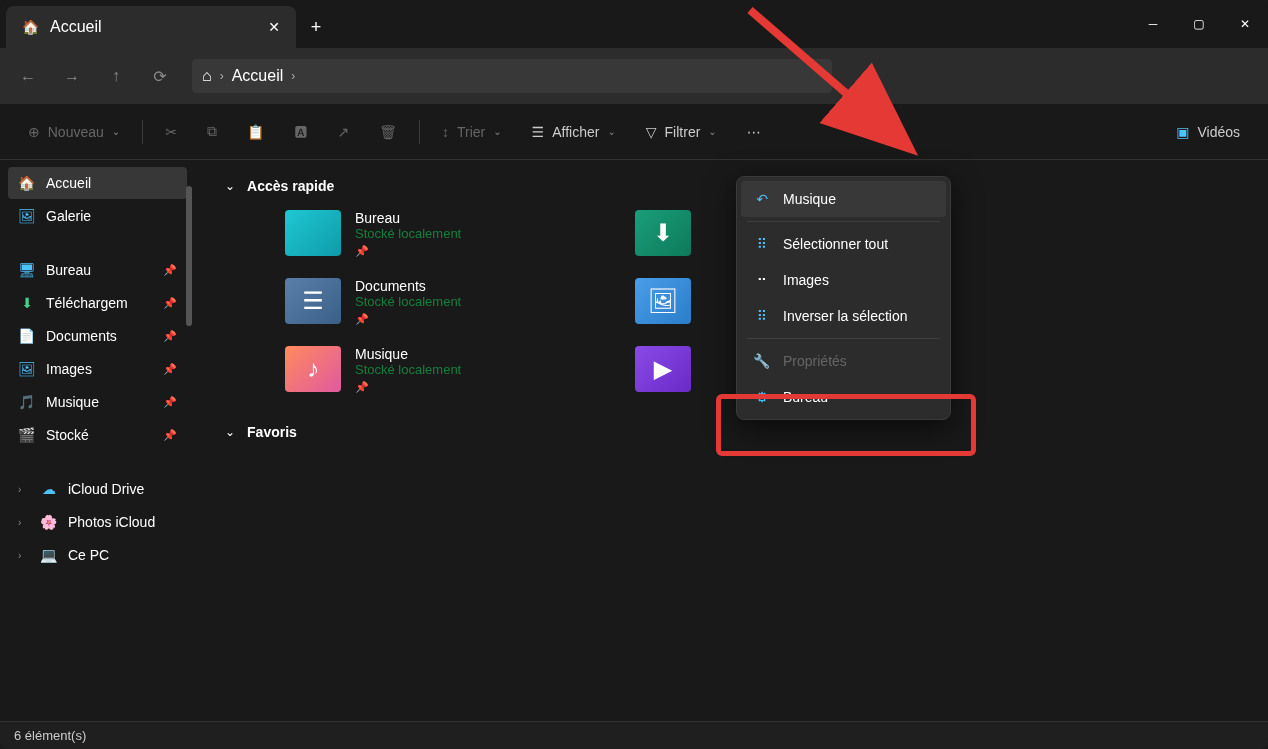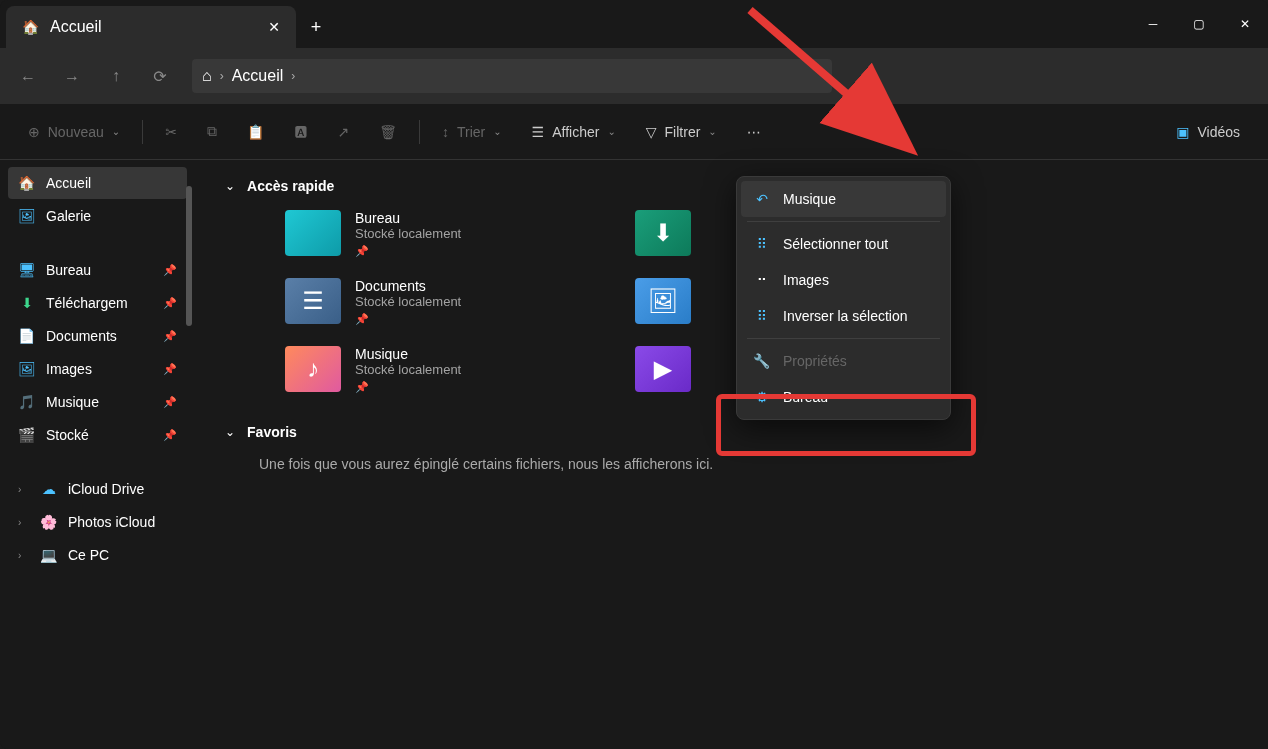--- a/index.html
+++ b/index.html
@@ -48,21 +48,21 @@
 .grid { display: flex; flex-wrap: wrap; gap: 20px 40px; padding-left: 60px; margin-bottom: 30px; }
 .item { display: flex; gap: 14px; width: 310px; align-items:flex-start;}
 .foldericon { width: 56px; height: 46px; border-radius: 4px; display:flex; align-items:center; justify-content:center; font-size:24px; color:#fff;}
 .fi-teal{background:linear-gradient(135deg,#1fc8d4,#0e9ba8);}
 .fi-blue{background:linear-gradient(135deg,#5a7fa8,#3a5f88);}
 .fi-orange{background:linear-gradient(135deg,#ff8a5c,#e05aa0);}
 .fi-green{background:linear-gradient(135deg,#1a9e7a,#0d7a5a);}
 .fi-sky{background:linear-gradient(135deg,#4a9de8,#2a7dc8);}
 .fi-purple{background:linear-gradient(135deg,#8a4ae8,#6a2ac8);}
 .itemtext .t1{font-size:14px;}
-.itemtext .t2{font-size:13px; color:#a3a3a3;}
+.itemtext .t2{font-size:13px; color:#15803d;}
 .itemtext .pinrow{color:#888; font-size:11px; margin-top:4px;}
 .fav-empty{color:#aaa; font-size:14px; padding-left:34px;}
 
 
 .ctxmenu { position: absolute; left: 736px; top: 176px; width: 215px; background: #2c2c2c; border: 1px solid #3a3a3a; border-radius: 8px; padding: 4px; box-shadow: 0 8px 30px rgba(0,0,0,.6); }
 .ctxitem { display: flex; align-items: center; gap: 12px; padding: 9px 12px; border-radius: 4px; font-size: 14px; color: #fff; }
 .ctxitem.hover { background: #383838; }
 .ctxitem.disabled { color: #666; }
 .ctxsep { height: 1px; background: #3f3f3f; margin: 4px 6px; }
 .ctxicon { width:18px; height:18px; display:flex; align-items:center; justify-content:center; font-size:14px;}
@@ -259,24 +259,26 @@
         </div>
         <div class="item">
           <div class="foldericon fi-purple">▶</div>
         </div>
       </div>
 
       <div class="section">
         <span class="chevron">⌄</span>
         <span class="title">Favoris</span>
       </div>
-      <div class="fav-empty">Une fois que vous aurez épinglé certains fichiers, nous les afficherons ici.</div>
-    </div>
-  </div>
-
+    </div>
+  </div>
+
+  <div class="statusbar">
+    <span>6 élément(s)</span>
+  </div>
 </div>
 
 <div class="ctxmenu">
   <div class="ctxitem hover">
     <span class="ctxicon blue">↶</span>
     <span>Musique</span>
   </div>
   <div class="ctxsep"></div>
   <div class="ctxitem">
     <span class="ctxicon blue">⠿</span>

